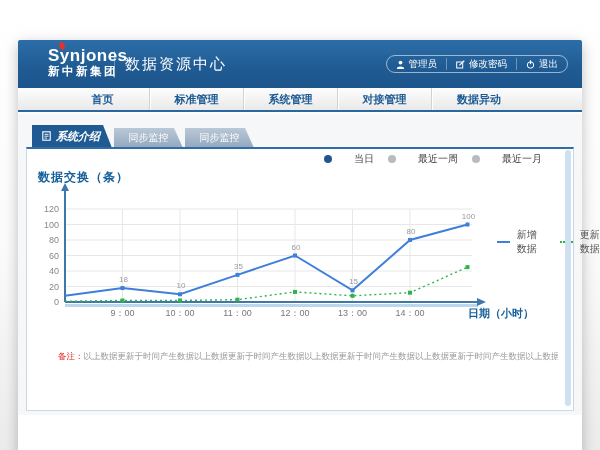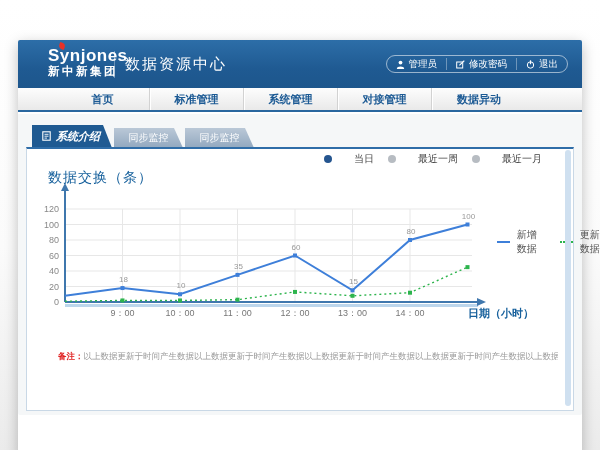--- a/index.html
+++ b/index.html
@@ -47,33 +47,33 @@
   .tab-idle.t2 { left:96px; } .tab-idle.t3 { left:167px; }
 
   .content-box { position:absolute; left:8px; top:107px; width:548px; height:264px;
                  background:#fff; border:1px solid #c9d8e6; border-top:2px solid #2f6da8; }
 
   .radio-group { position:absolute; top:112px; right:40px; display:flex; gap:14px; align-items:center; }
   .radio { display:flex; align-items:center; gap:22px; font-size:10px; color:#444; cursor:pointer; }
   .radio .dot { width:8px; height:8px; border-radius:50%; background:#b7bcc2; }
   .radio.sel .dot { background:#25558f; }
 
-  .ylabel { position:absolute; left:30px; top:129px; font-size:14px; font-weight:normal; color:#16609c; letter-spacing:1px; }
+  .ylabel { position:absolute; left:20px; top:129px; font-size:12px; font-weight:bold; color:#16609c; letter-spacing:1px; }
   .xlabel { position:absolute; left:450px; top:266px; font-size:11px; font-weight:bold; color:#16609c; }
   #chart-svg { position:absolute; left:12px; top:122px; }
 
   .legend { position:absolute; left:479px; top:188px; display:flex; flex-direction:row; gap:22px; }
   .legend-item { display:flex; align-items:center; gap:7px; font-size:10px; color:#555; cursor:pointer; }
   .sw { width:24px; height:0; border-top-width:2px; }
   .sw-solid  { border-top-style:solid;  border-top-color:#3e7fd9; }
   .sw-dotted { border-top-style:dotted; border-top-color:#2db44d; }
 
   .note { position:absolute; left:40px; top:311px; width:500px; white-space:nowrap; overflow:hidden;
           font-size:8.5px; color:#9a9a9a; }
-  .note b { color:#e02020; font-weight:bold; }
+  .note b { color:#e02020; font-weight:normal; }
 
   .scrollbar { position:absolute; left:547px; top:110px; width:6px; height:256px;
                background:#cfe0f0; border-radius:3px; }
 </style>
 </head>
 <body>
 
 <div class="stage">
   <div class="panel">
 

